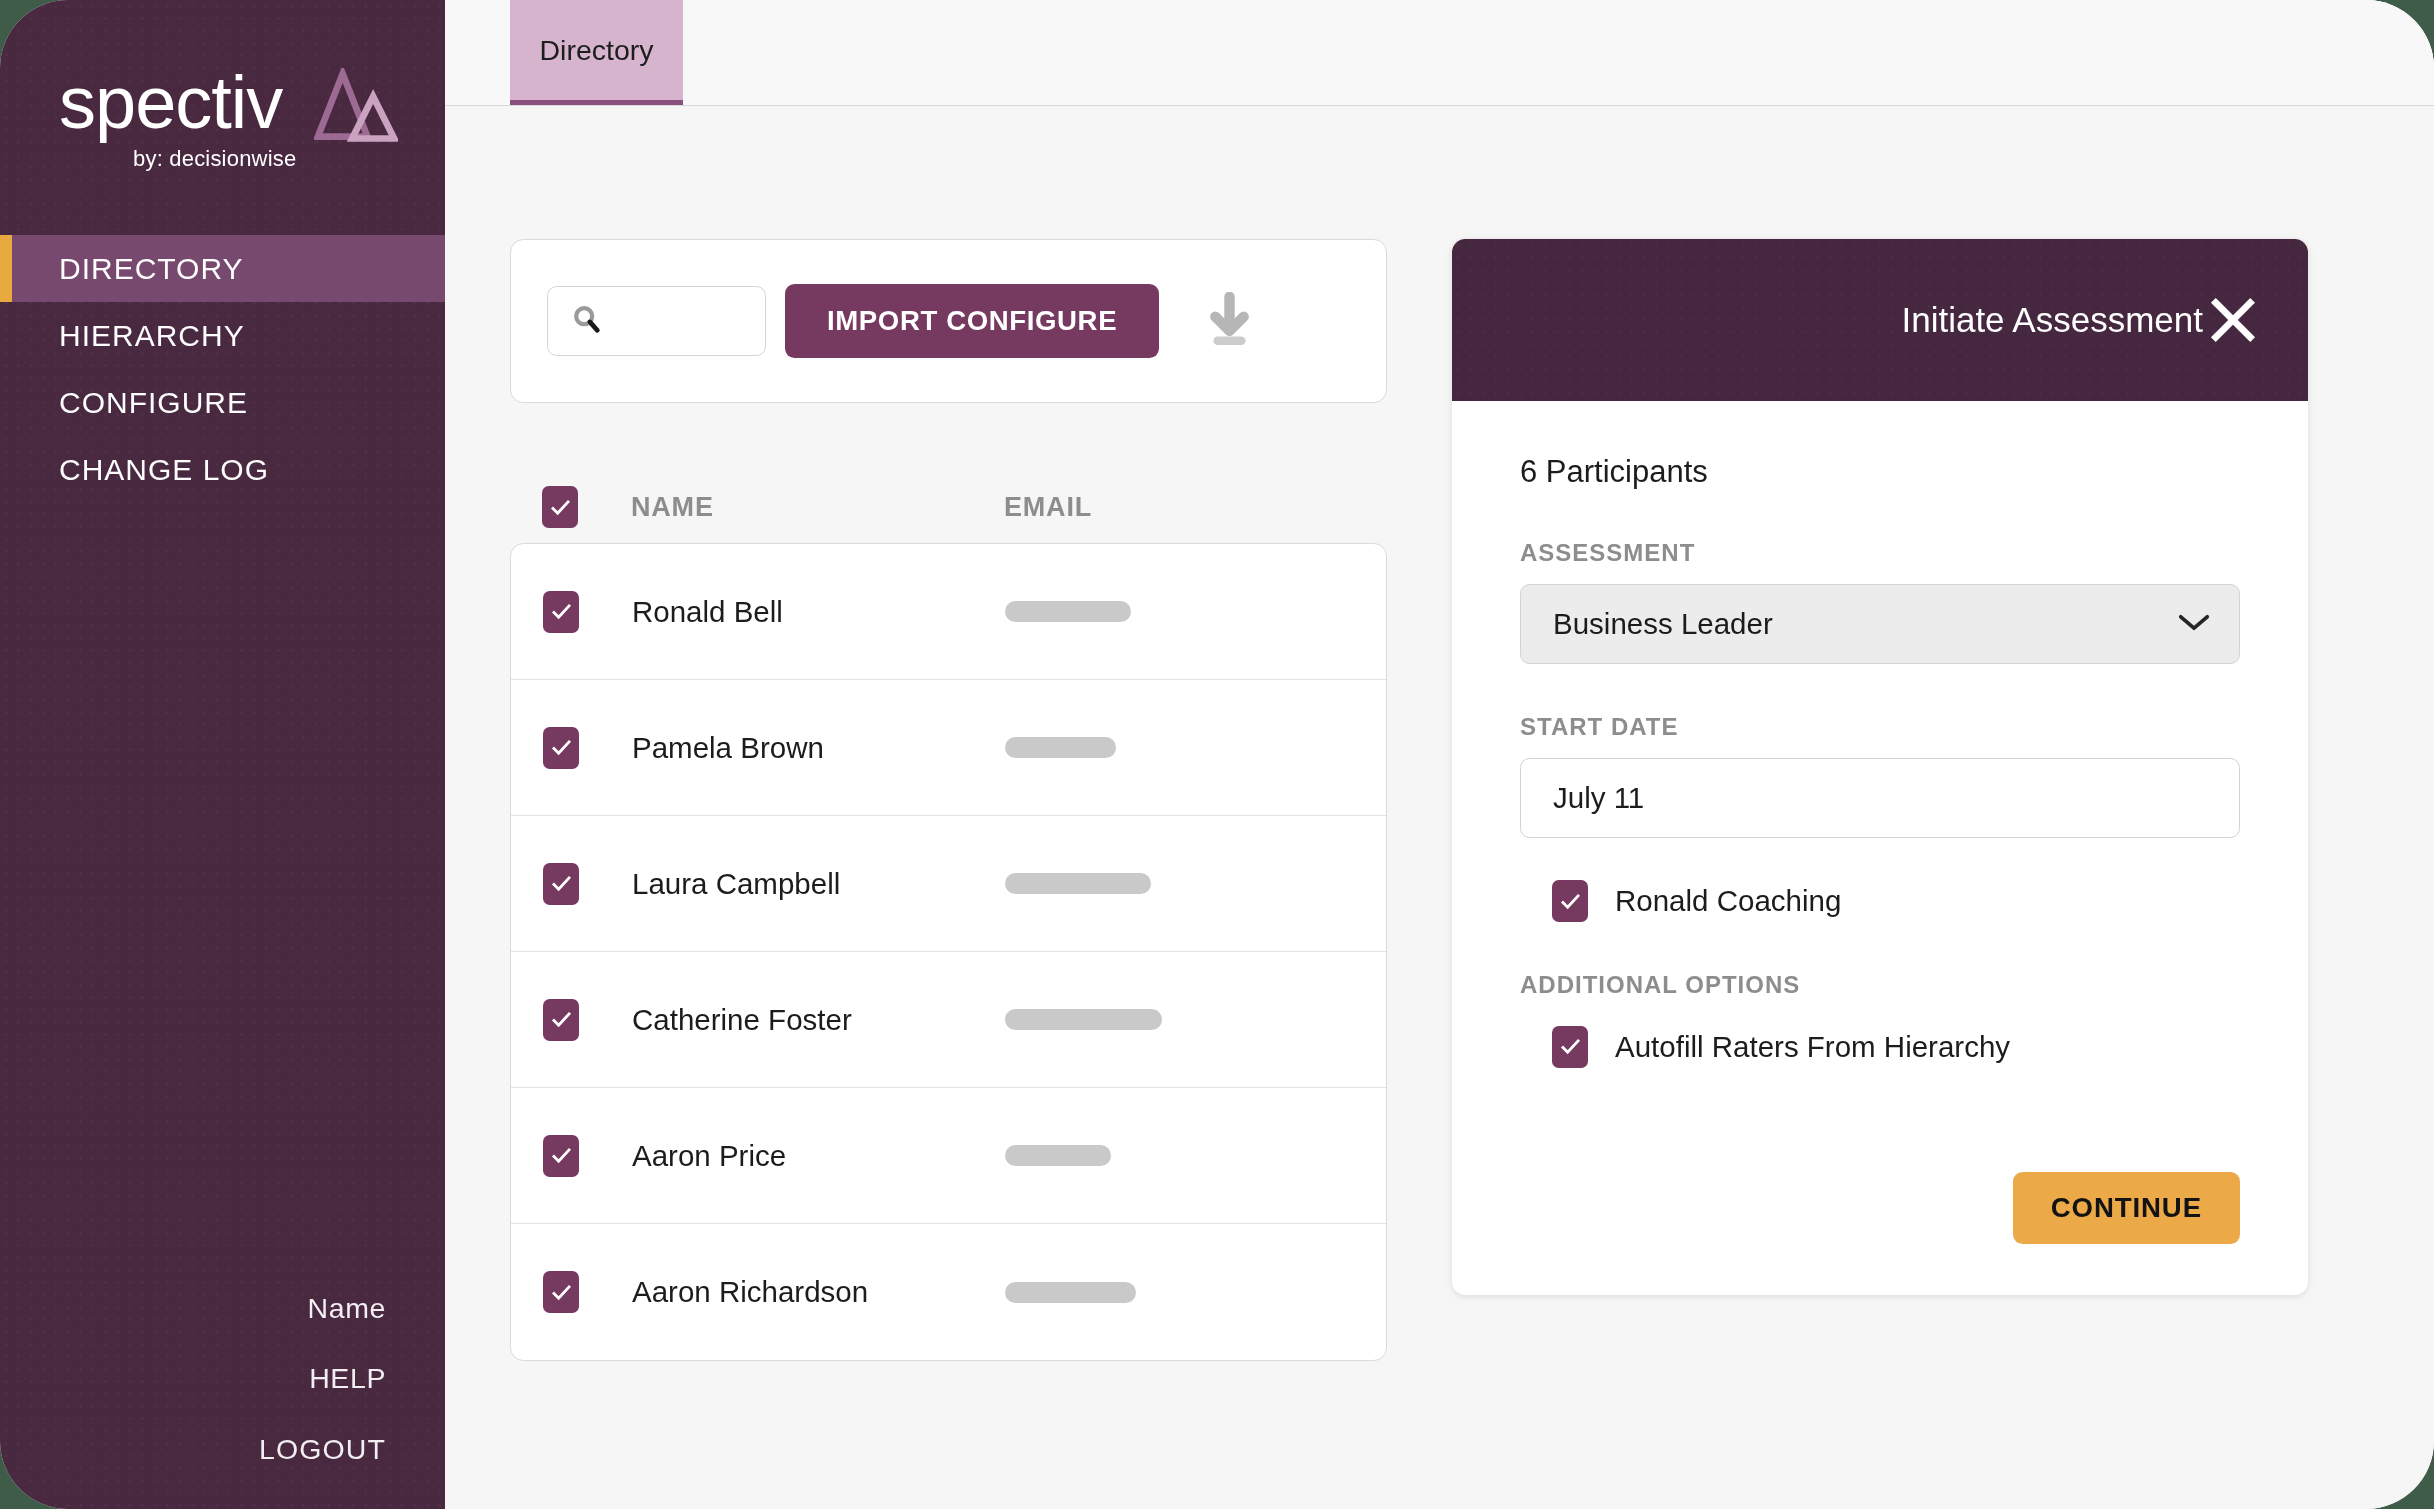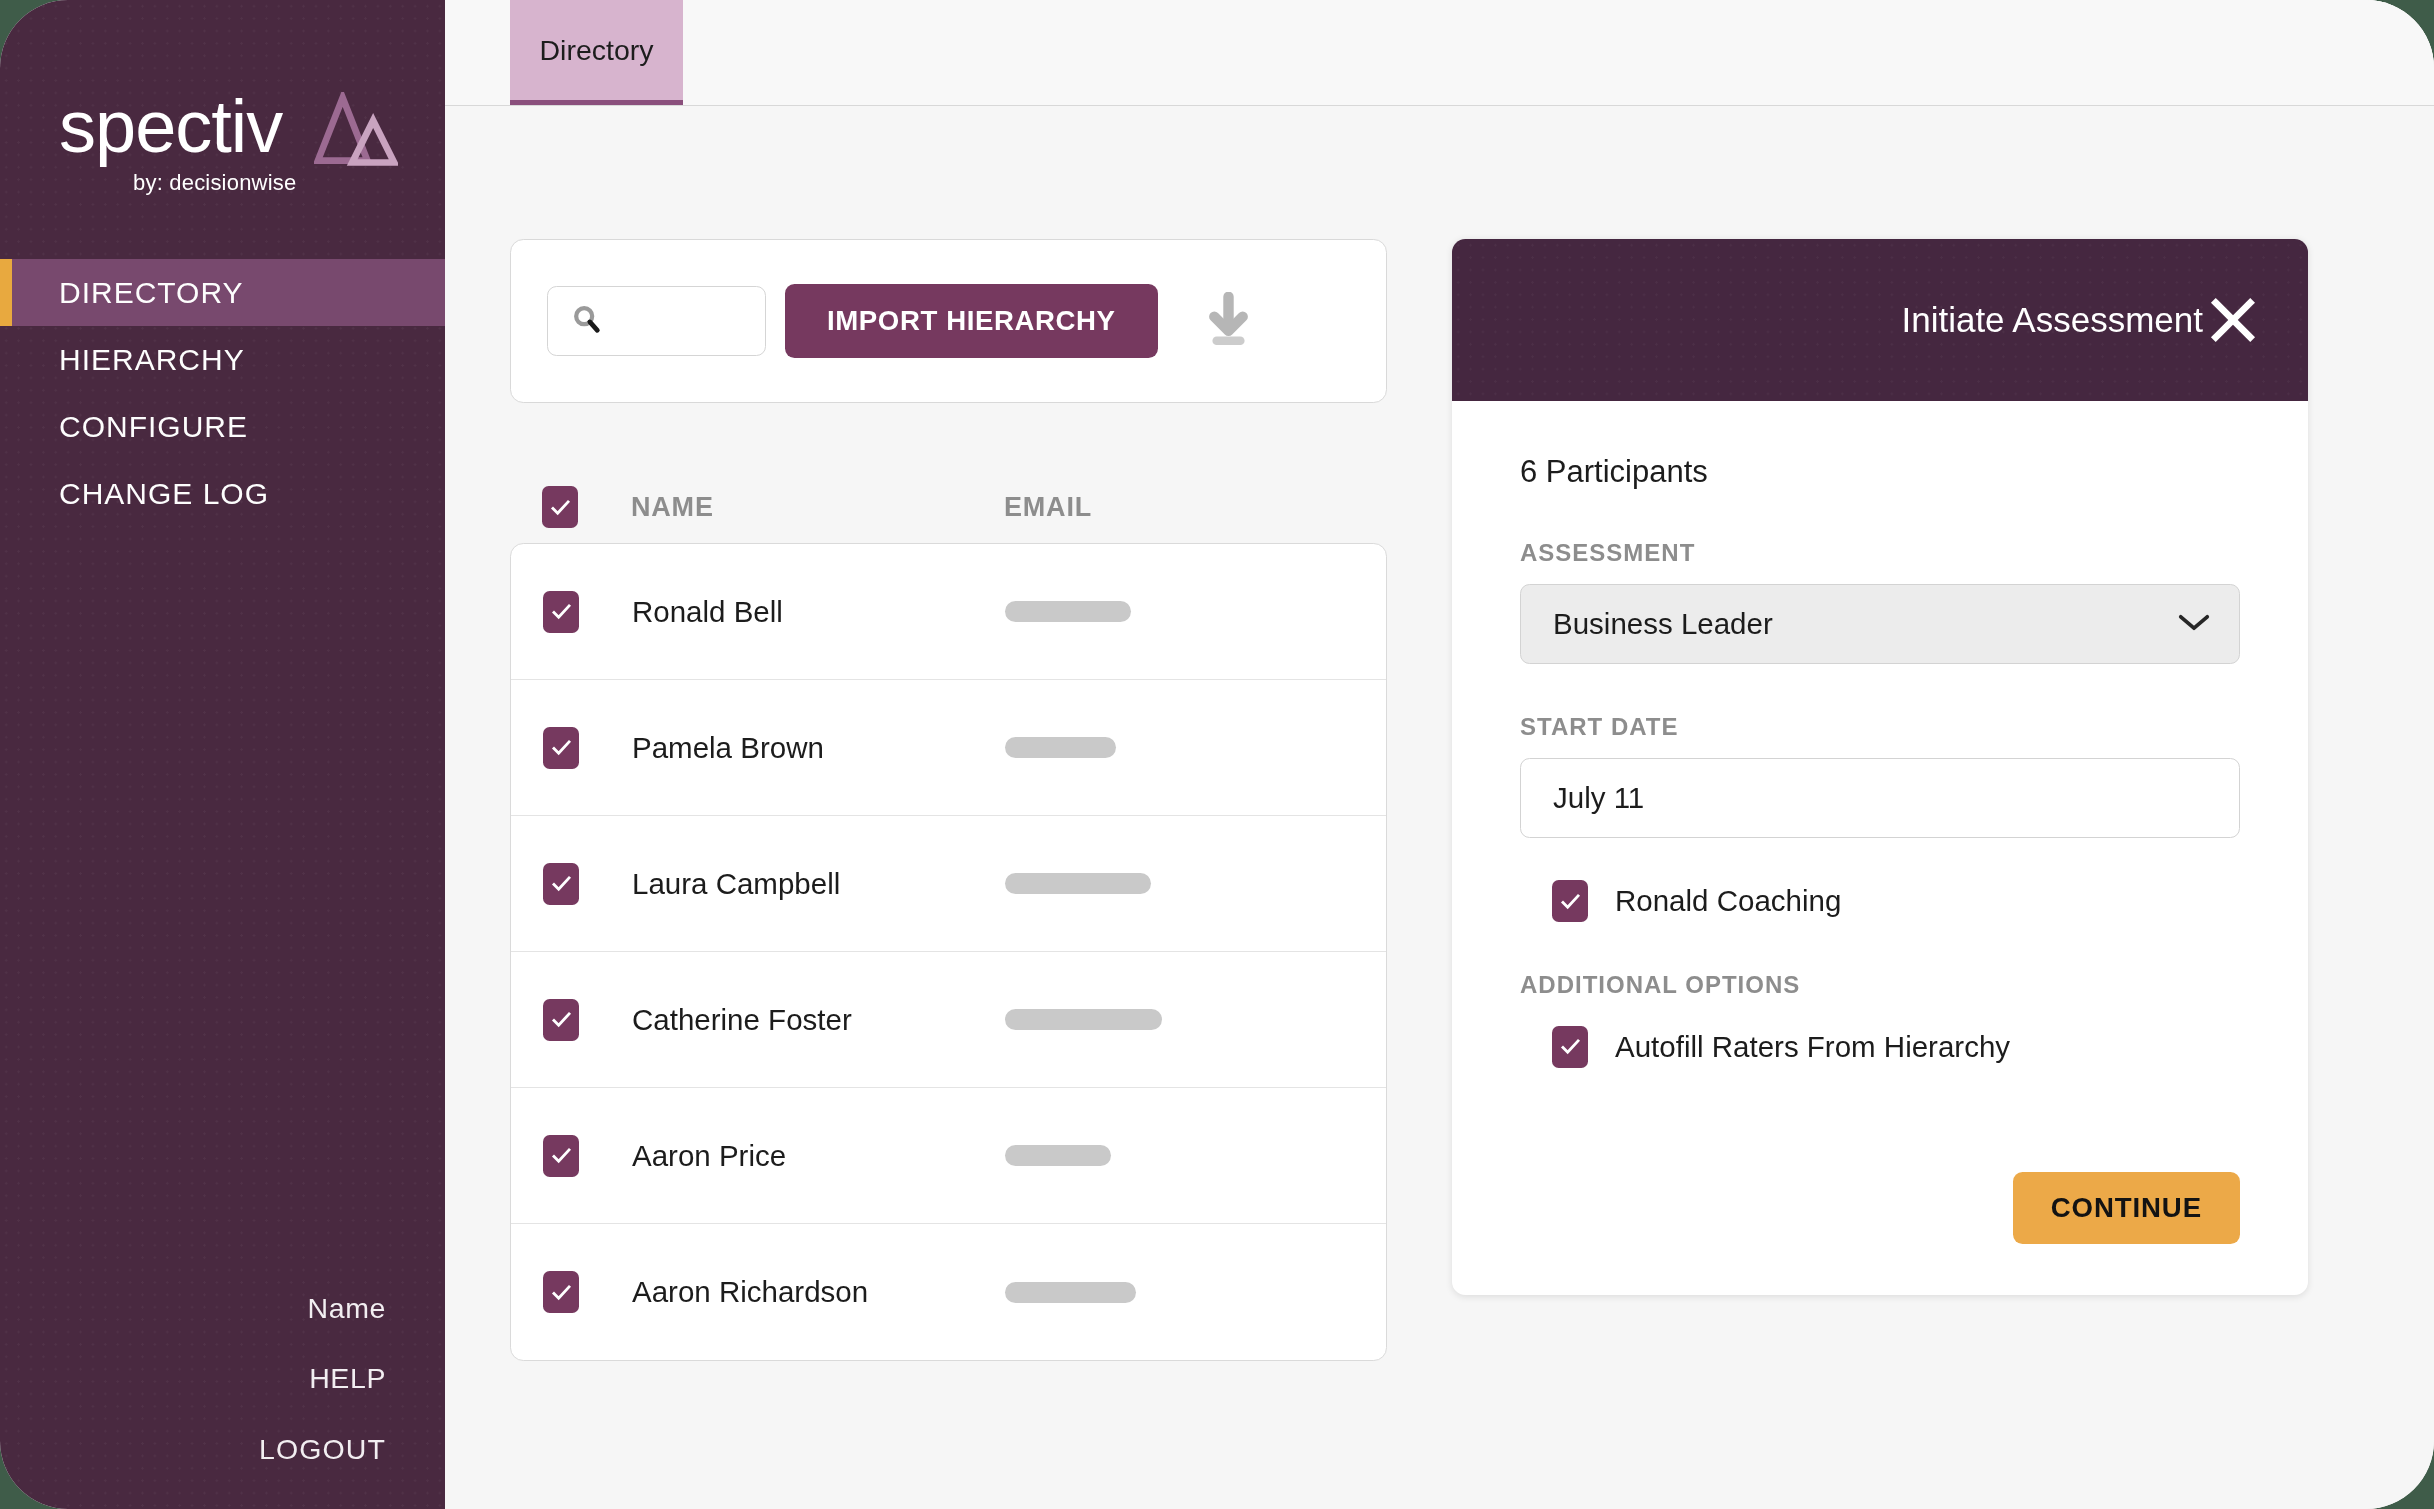--- a/index.html
+++ b/index.html
@@ -24,21 +24,21 @@
     flex: 0 0 445px;
     background-color: #492940;
     background-image: radial-gradient(circle, rgba(255,255,255,0.045) 1px, transparent 1.1px);
     background-size: 12.4px 12.4px;
     position: relative;
     display: flex;
     flex-direction: column;
   }
 
   .logo-wrap {
-    margin-top: 88px;
+    margin-top: 64px;
     margin-left: 59px;
     width: 333px;
     height: 103px;
     position: relative;
     text-align: center;
   }
   .logo-word {
     color: #ffffff;
     font-size: 74px;
     letter-spacing: -1px;
@@ -391,21 +391,21 @@
           <div class="search-box">
             <span>
               <svg width="32" height="32" viewBox="0 0 34 34">
                 <circle cx="14" cy="13" r="8.5" fill="none" stroke="#9a9a9a" stroke-width="4.5"></circle>
                 <line x1="20" y1="19" x2="28" y2="28" stroke="#1a1a1a" stroke-width="5" stroke-linecap="round"></line>
               </svg>
             </span>
             <input class="search-input" type="text" placeholder="" style="">
           </div>
 
-          <button class="btn-import">IMPORT HIERARCHY</button>
+          <button class="btn-import">IMPORT CONFIGURE</button>
 
           <span class="dl-icon">
             <svg width="53" height="55" viewBox="0 0 56 58">
               <path d="M28 5 L28 34" stroke="#b6b6b6" stroke-width="11" stroke-linecap="round"></path>
               <path d="M13 26 L28 41 L43 26" fill="none" stroke="#b6b6b6" stroke-width="11" stroke-linecap="round" stroke-linejoin="round"></path>
               <rect x="11" y="47" width="34" height="9" rx="4.5" fill="#cccccc"></rect>
             </svg>
           </span>
         </div>
 

